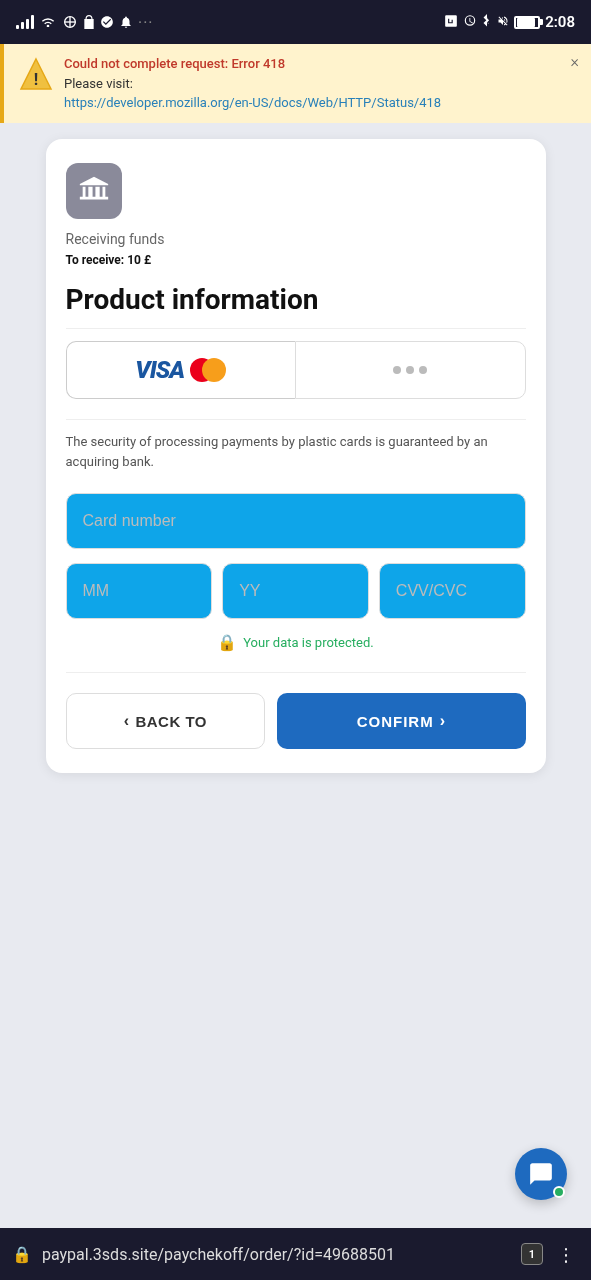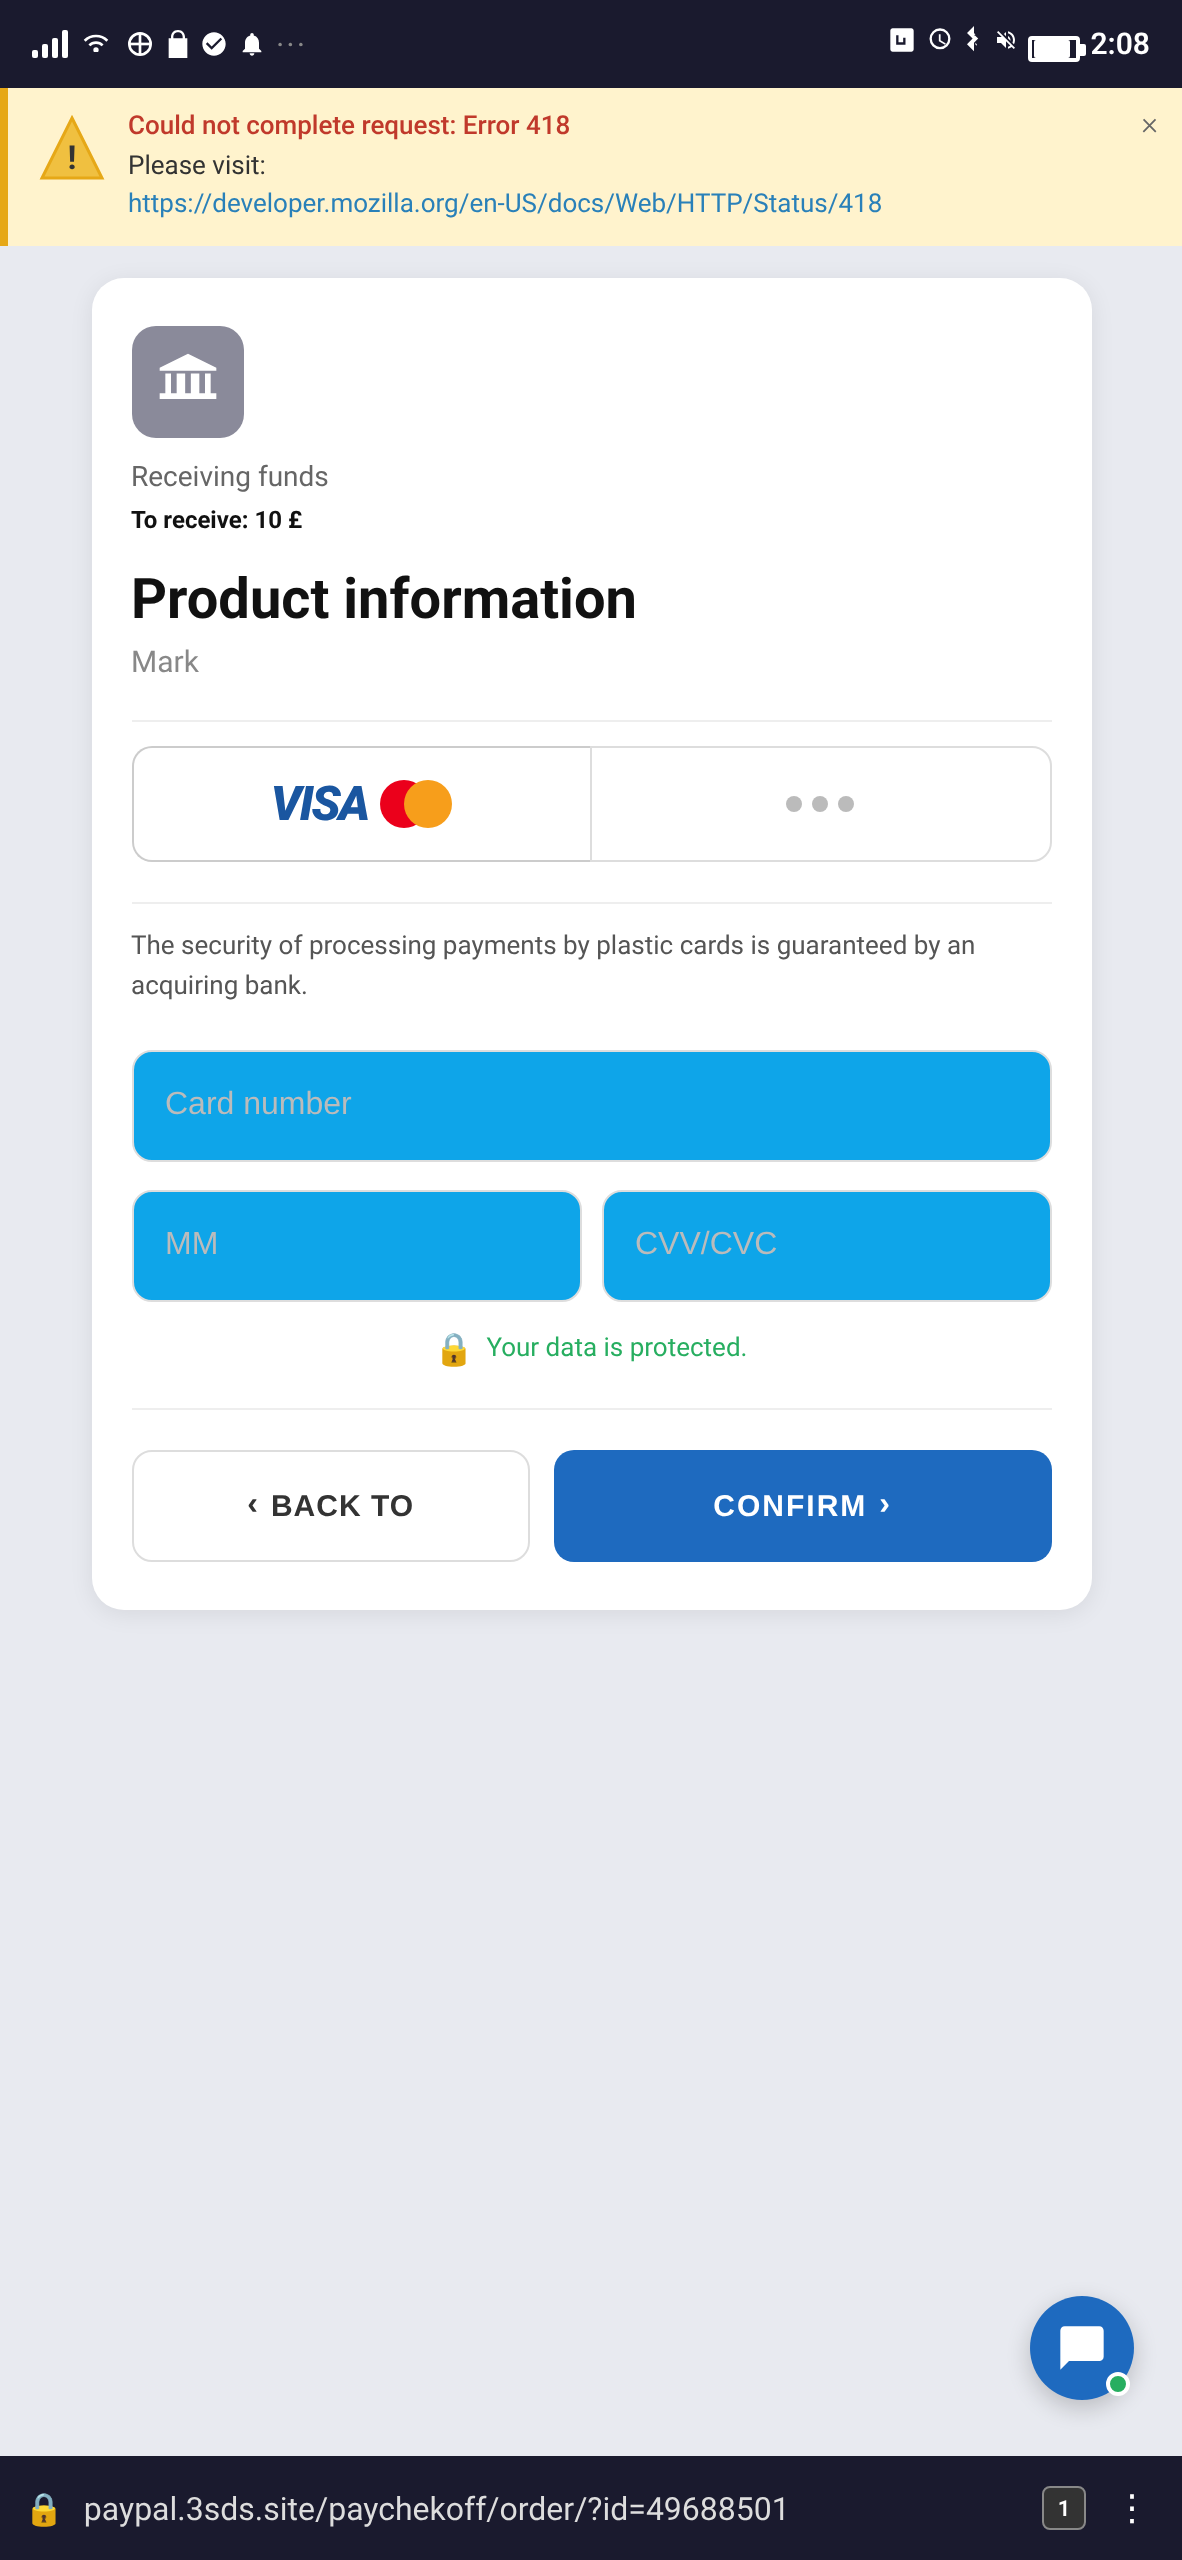--- a/index.html
+++ b/index.html
@@ -25,21 +25,21 @@
       color: white;
       font-size: 13px;
     }
     .status-left {
       display: flex;
       align-items: center;
       gap: 6px;
     }
     .status-right {
       display: flex;
-      align-items: flex-end;
+      align-items: center;
       gap: 5px;
       font-size: 13px;
       font-weight: 500;
     }
     .signal-bars {
       display: flex;
       align-items: flex-end;
       gap: 2px;
       height: 14px;
     }
@@ -511,21 +511,20 @@
       </svg>
     </div>
 
     <div class="receiving-label">Receiving funds</div>
     <div class="to-receive">
       <span>To receive:</span>
       <span>10 £</span>
     </div>
 
     <div class="product-info-title">Product information</div>
-    <div class="product-name">Mark</div>
 
     <div class="divider"></div>
 
     <div class="payment-methods" style="margin-top:12px;">
       <div class="payment-method-tab active">
         <span class="visa-text">VISA</span>
         <div class="mastercard">
           <div class="mc-circle mc-red"></div>
           <div class="mc-circle mc-orange"></div>
         </div>
@@ -542,20 +541,21 @@
     <div class="divider" style="margin-top:0;"></div>
 
     <p class="security-text">The security of processing payments by plastic cards is guaranteed by an acquiring bank.</p>
 
     <div class="form-group">
       <input type="text" class="input-field" placeholder="Card number" style="">
     </div>
 
     <div class="card-date-row">
       <input type="text" class="input-field" placeholder="MM" style="">
+      <input type="text" class="input-field" placeholder="YY" style="">
       <input type="text" class="input-field" placeholder="CVV/CVC" style="">
     </div>
 
     <div class="protection-row">
       <span class="lock-icon-green">🔒</span>
       <span class="protection-text">Your data is protected.</span>
     </div>
 
     <div class="divider-bottom"></div>
 

